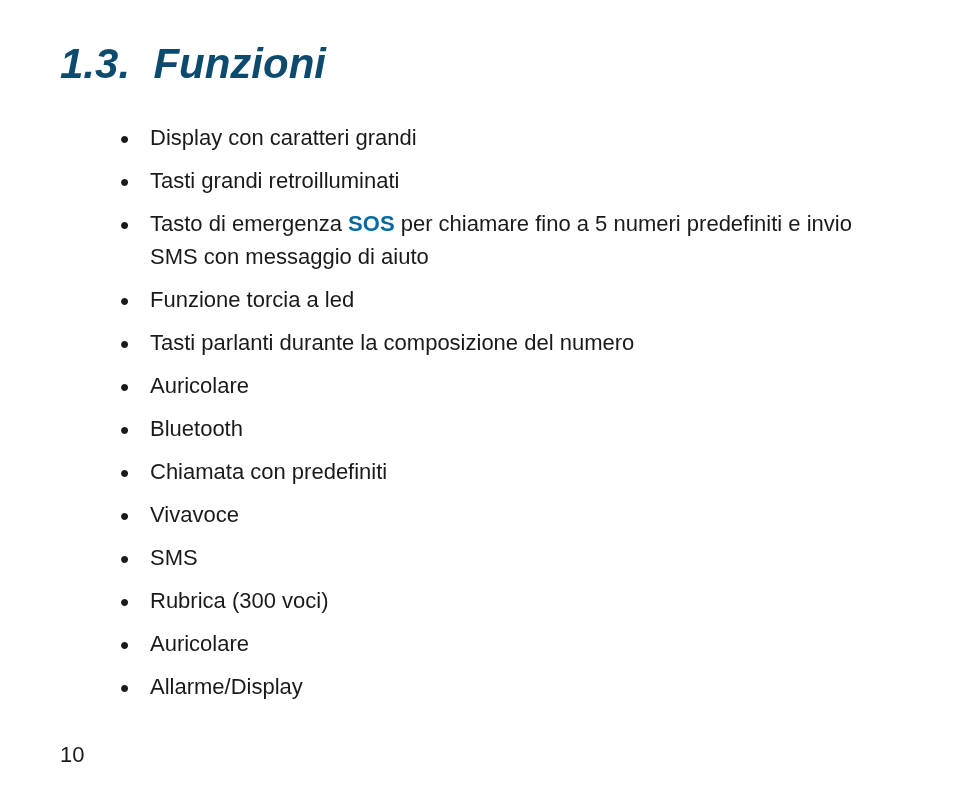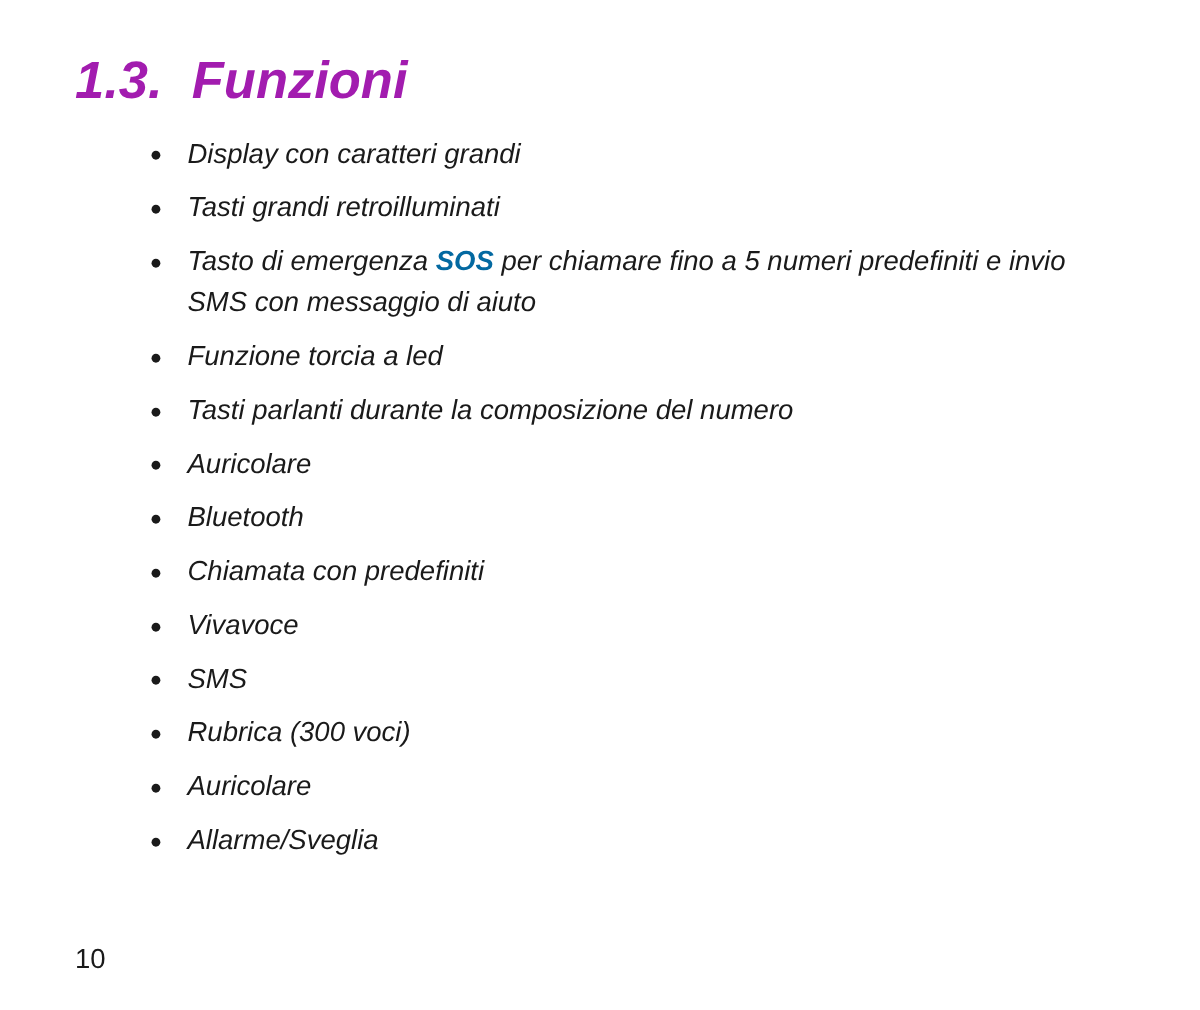--- a/index.html
+++ b/index.html
@@ -16,29 +16,28 @@
       width: 960px;
       min-height: 808px;
       position: relative;
       padding: 40px 60px 60px 60px;
     }
 
     .page-title {
       font-size: 42px;
       font-weight: bold;
       font-style: italic;
-      margin-bottom: 18px;
-      color: #a21caf;
+      margin-bottom: 33px;
+      color: #0c4a6e;
     }
 
     .bullet-list {
       list-style: none;
       margin-left: 60px;
       margin-top: 0;
-      font-style: italic;
     }
 
     .bullet-list li {
       position: relative;
       padding-left: 30px;
       margin-bottom: 10px;
       line-height: 1.5;
       font-size: 22px;
     }
 
@@ -52,21 +51,21 @@
       color: #1a1a1a;
     }
 
     .sos-highlight {
       color: #0369a1;
       font-weight: bold;
     }
 
     .page-number {
       position: absolute;
-      bottom: 28px;
+      bottom: 40px;
       left: 60px;
       font-size: 22px;
       color: #1a1a1a;
     }
   </style>
 </head>
 <body>
 
 <h1 class="page-title">
   <span>1.3.</span>&nbsp;
@@ -104,17 +103,17 @@
   <li>
     <span>SMS</span>
   </li>
   <li>
     <span>Rubrica (300 voci)</span>
   </li>
   <li>
     <span>Auricolare</span>
   </li>
   <li>
-    <span>Allarme/Sveglia</span>
+    <span>Allarme/Display</span>
   </li>
 </ul>
 
 <div class="page-number">10</div>
 
 </body></html>

